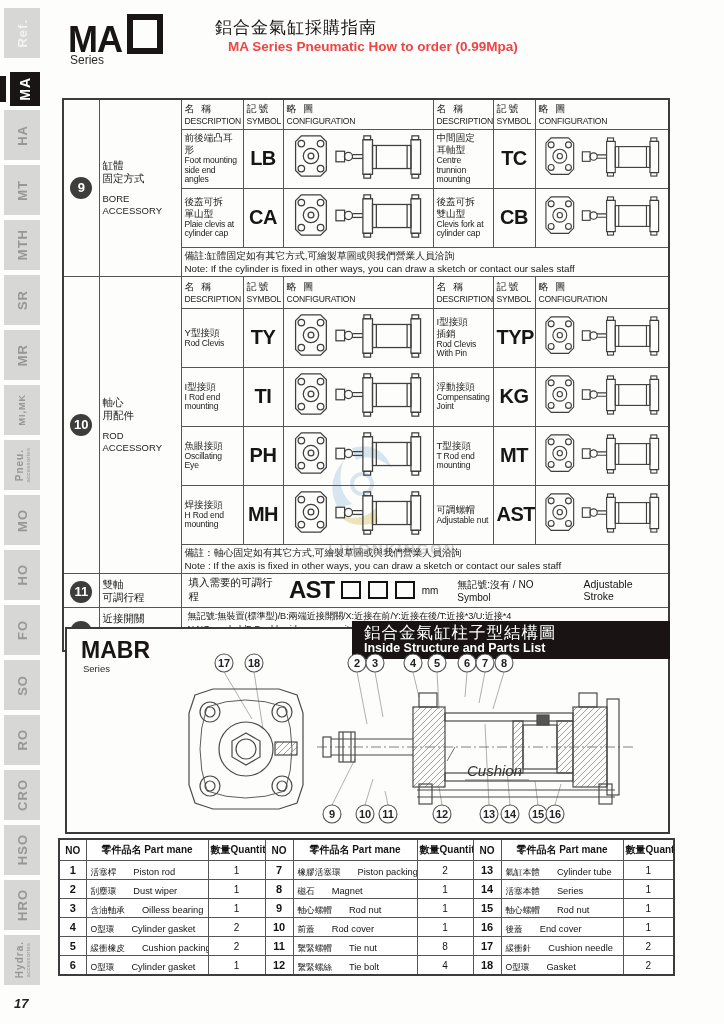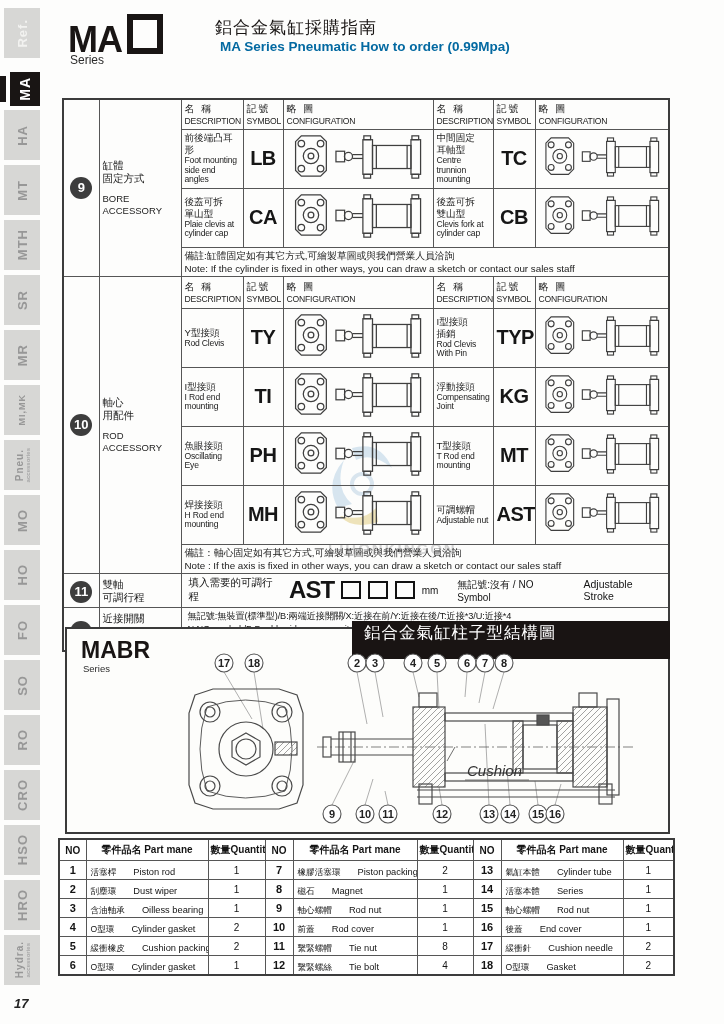--- a/index.html
+++ b/index.html
@@ -12,21 +12,21 @@
   .tab.ref span{color:#f2f2f0;}
   .tab.active{left:10px;width:30px;height:34px;background:#191514;}
   .tab.active span{color:#ffffff;font-size:14px;}
   .tab-notch{position:absolute;left:0;width:6px;height:26px;background:#191514;}
   .pagenum{position:absolute;left:14px;top:996px;font-size:13px;font-weight:bold;font-style:italic;color:#222;}
   
   .logo{position:absolute;left:68px;top:14px;font-size:36px;font-weight:900;letter-spacing:-1px;color:#191514;line-height:1;}
   .logo-box{display:inline-block;width:24px;height:28px;border:6px solid #191514;margin-left:5px;vertical-align:-2px;}
   .series-lbl{position:absolute;left:70px;top:53px;font-size:12px;color:#2a2a2a;}
   .hd-zh{position:absolute;left:215px;top:16px;font-size:17px;color:#191514;letter-spacing:1px;}
-  .hd-en{position:absolute;left:220px;top:39px;font-size:13.5px;font-weight:bold;color:#0369a1;}
+  .hd-en{position:absolute;left:228px;top:39px;font-size:13.5px;font-weight:bold;color:#ef4444;}
   .spec-title{position:absolute;left:78px;top:74px;font-size:14.5px;font-weight:bold;color:#151515;}
   
   table{border-collapse:collapse;table-layout:fixed;}
   .spec{position:absolute;left:62px;top:98px;width:606px;border:2px solid #3c3c3c;}
   .spec td{border:1px solid #565656;padding:2px 3px;vertical-align:middle;overflow:hidden;}
   .pl{white-space:pre-line;}
   .circ-cell{text-align:center;vertical-align:top;padding-top:12px;}
   .circ{display:inline-block;width:22px;height:22px;border-radius:50%;background:#3d3d3d;color:#fff;font-size:13px;font-weight:bold;line-height:22px;text-align:center;}
   .seclab{vertical-align:top;padding:8px 4px;}
   .seclab .zh{font-size:10.5px;line-height:1.25;color:#1c1c1c;}
@@ -427,20 +427,21 @@
         <div class="l">N:NO symbol /B:Double side sensor switch/X:Rod-cover side sensor switch/</div>
         <div class="l">Y:End-cover side sensor switch/T:sensor switch*3/U:sensor switch*4</div>
       </td>
     </tr>
   </tbody>
     </table>
 
   <div class="struct">
     <div class="struct-tag">
       <div class="zh">鋁合金氣缸柱子型結構圖</div>
+      <div class="en">Inside Structure and Parts List</div>
     </div>
     <div class="brand">MABR</div>
     <div class="brand-sub">Series</div>
 
     <svg class="diagram-svg" width="601" height="203" viewBox="0 0 601 203">
       <g stroke="#9a9a9a" stroke-width="0.8" fill="none">
         <line x1="157" y1="43" x2="185" y2="90"></line>
           <line x1="187" y1="43" x2="196" y2="100"></line>
         <line x1="290" y1="43" x2="300" y2="95"></line>
           <line x1="308" y1="43" x2="316" y2="88"></line>

